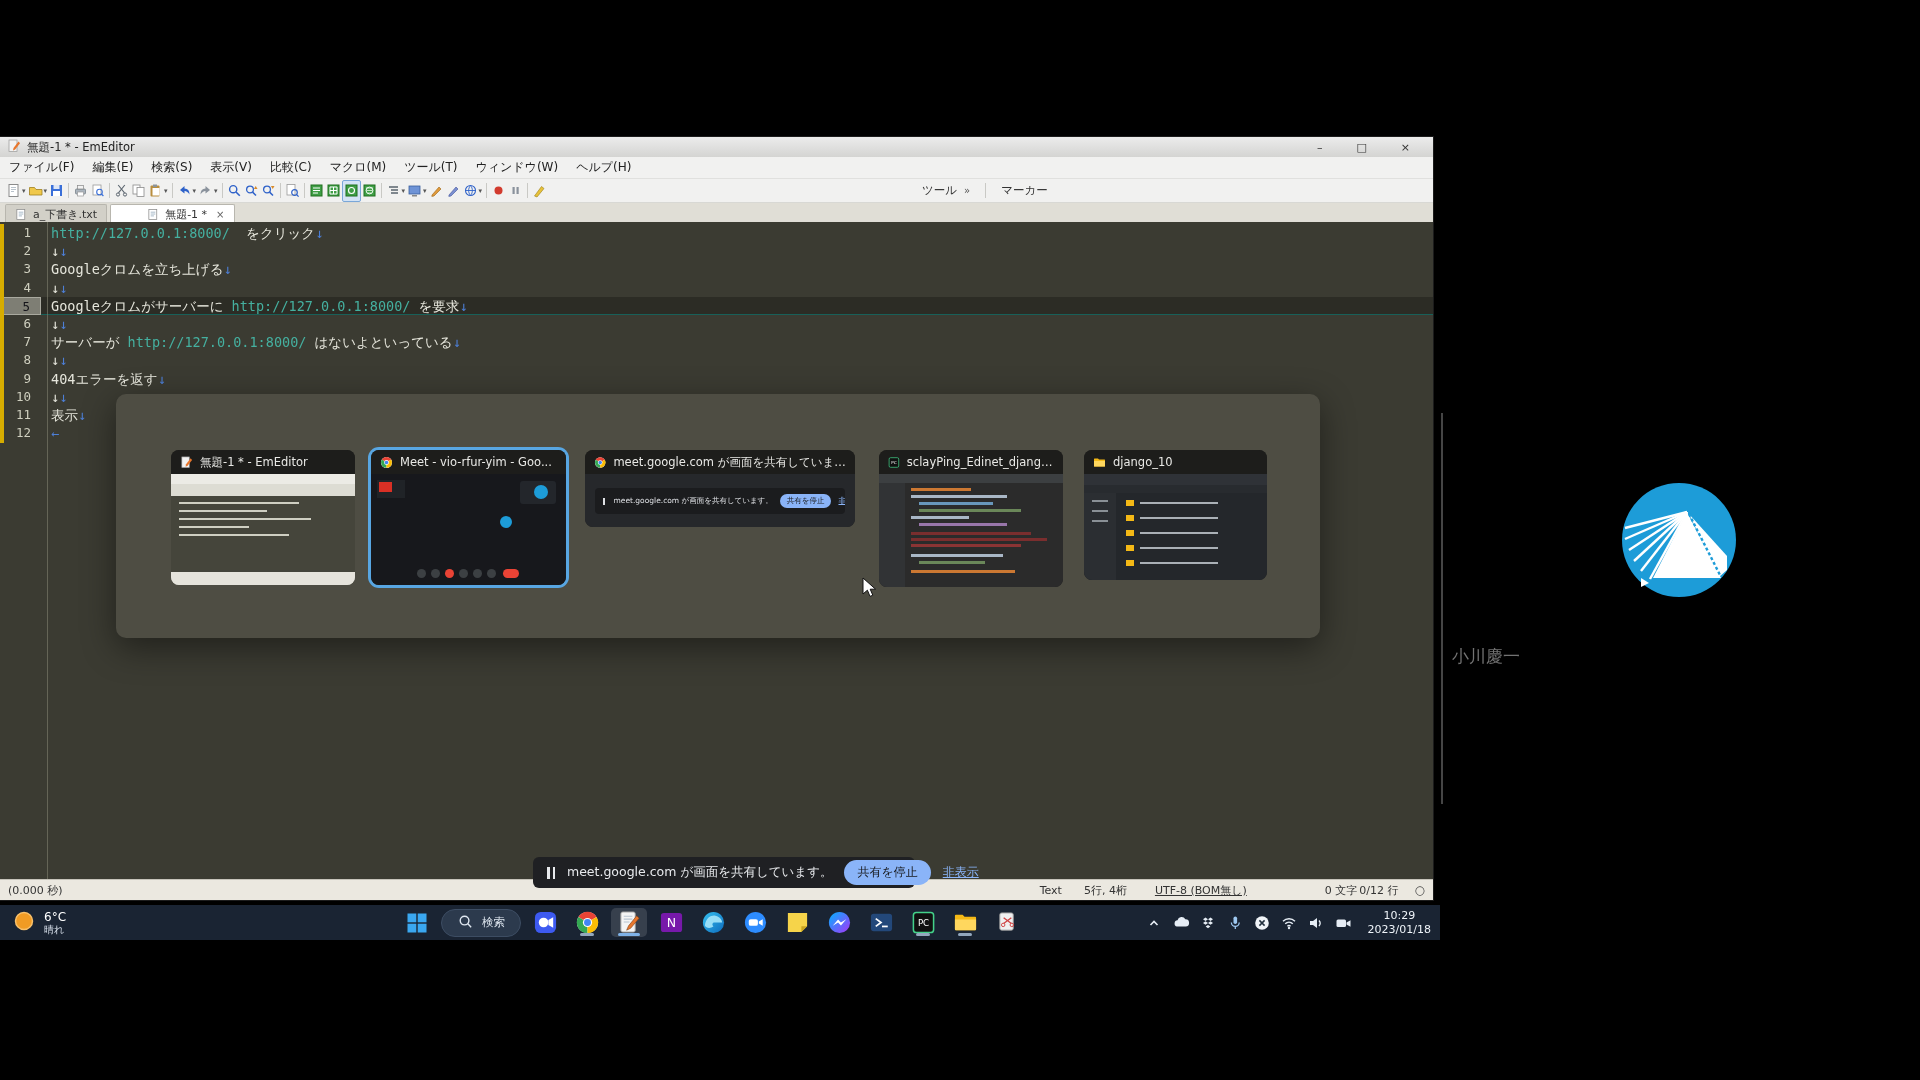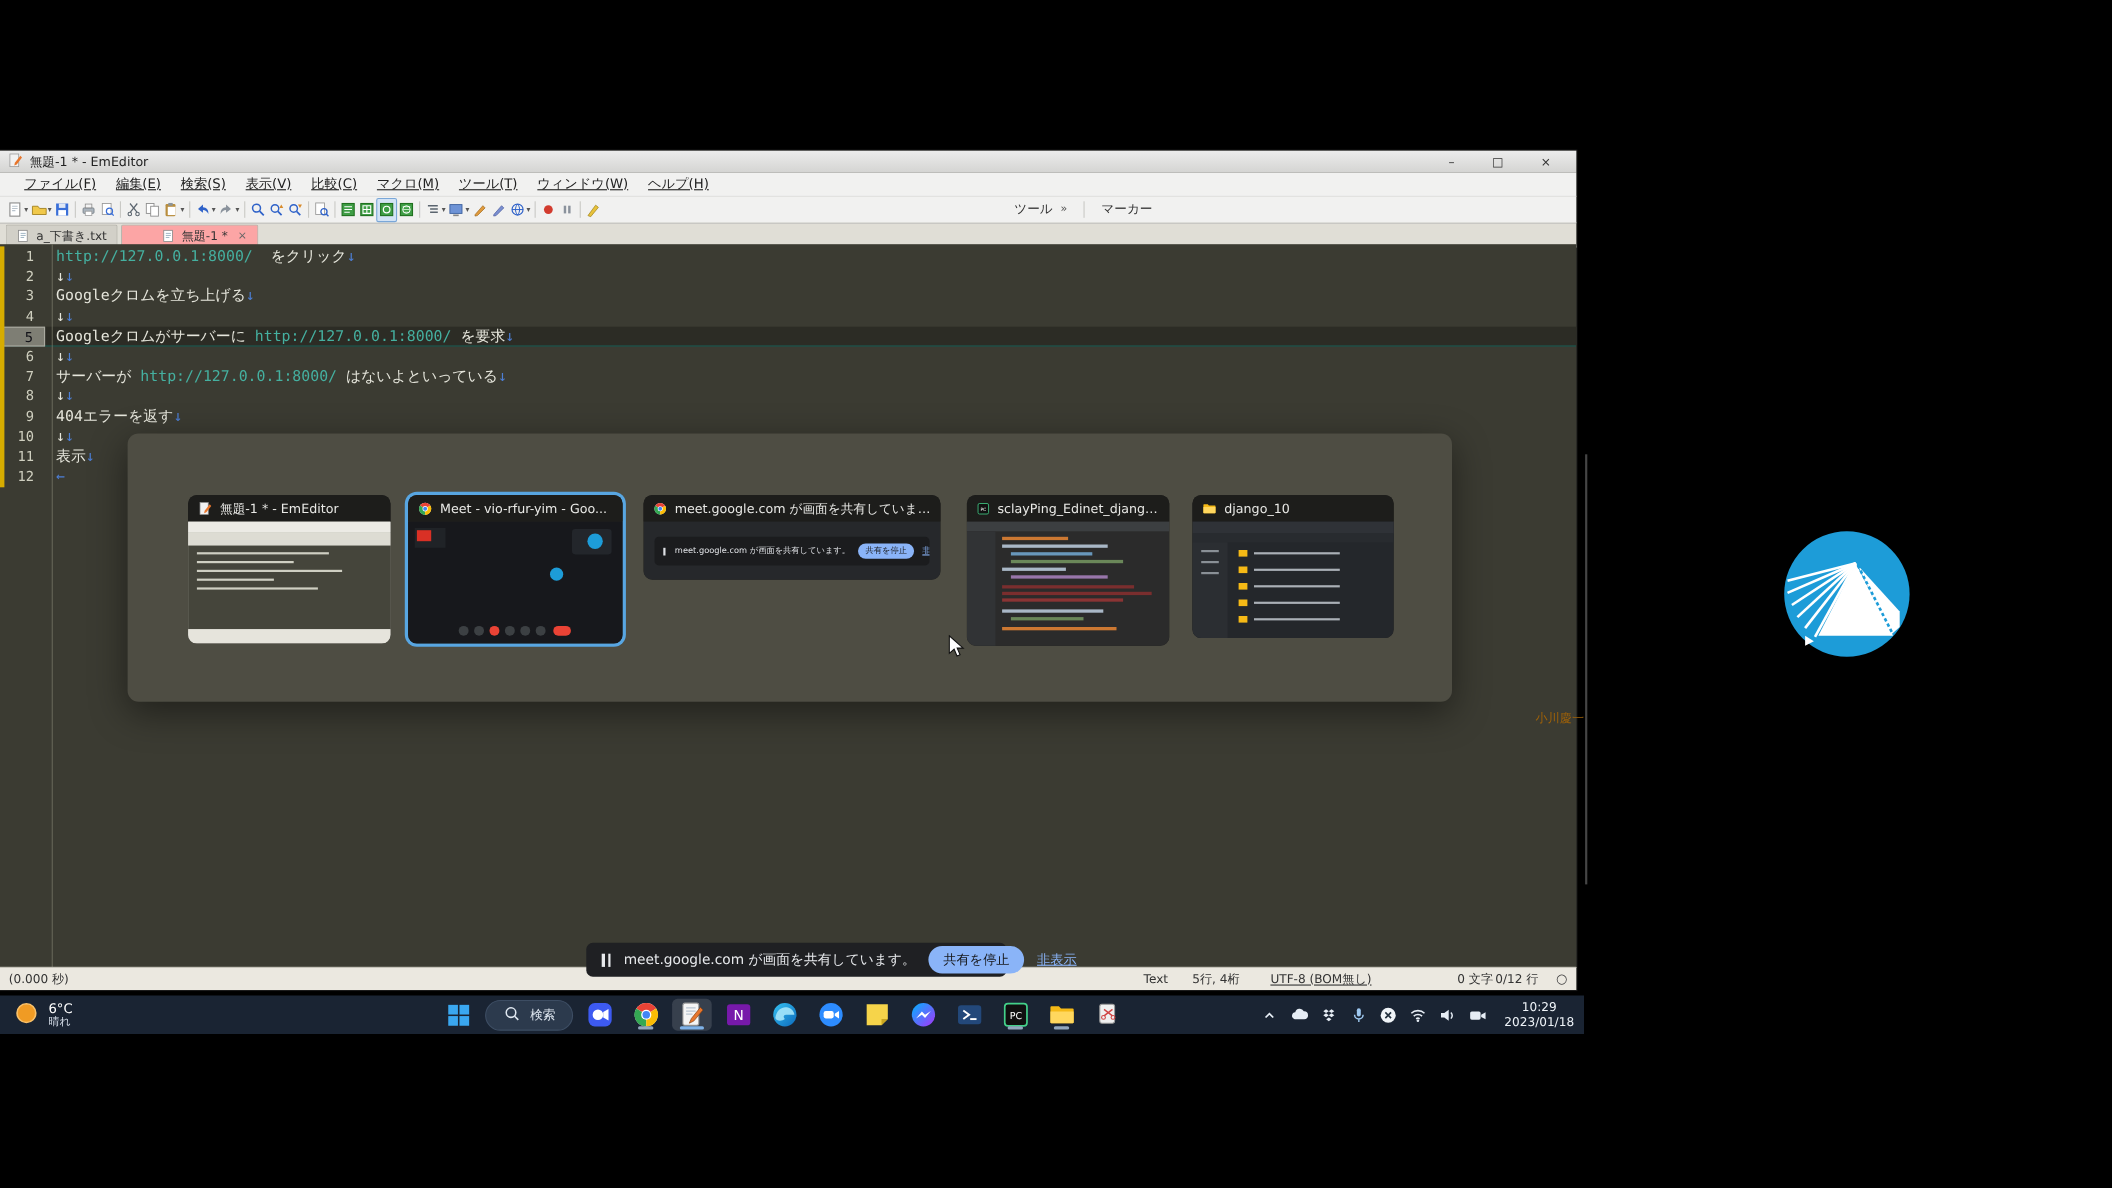--- a/index.html
+++ b/index.html
@@ -3,33 +3,33 @@
 <meta charset="utf-8">
 <style>
   html,body{margin:0;padding:0;background:#000;}
   body{width:1920px;height:1080px;position:relative;overflow:hidden;font-family:"DejaVu Sans",sans-serif;-webkit-font-smoothing:antialiased;}
   
   #screen{position:absolute;left:0;top:0;width:1440px;height:1080px;background:#000;}
   #emwin{position:absolute;left:0;top:137px;width:1433px;height:763px;background:#3b3b32;box-shadow:0 0 0 1px #1c1c1c;}
   .titlebar{height:20px;background:linear-gradient(#ececec,#d4d4d2);display:flex;align-items:center;gap:6px;padding:0 7px;font-size:11.5px;color:#222;}
   .win-btns{margin-left:auto;display:flex;gap:34px;padding-right:16px;color:#333;font-size:11px;}
   .win-btns span{cursor:default;}
-  .menubar{height:21px;background:#f1f1f0;display:flex;align-items:center;padding-left:13px;font-size:12px;color:#222;border-bottom:1px solid #e0e0de;text-decoration:underline;}
+  .menubar{height:21px;background:#f1f1f0;display:flex;align-items:center;padding-left:0;font-size:12px;color:#222;border-bottom:1px solid #e0e0de;}
   .menu-item{padding:2px 9px;}
   .toolbar{height:23px;background:#f1f1f0;display:flex;align-items:center;padding-left:5px;border-bottom:1px solid #d8d8d4;position:relative;}
   .tbi{display:flex;align-items:center;height:20px;padding:0 1px;}
   .tbi.toggled{background:#d3e3f5;border:1px solid #7aa7d8;border-radius:2px;}
   .tbi .dd{font-size:7px;color:#555;margin-left:1px;}
   .tsep{width:1px;height:15px;background:#c9c9c5;margin:0 3px;}
   .tb-right{position:absolute;left:922px;top:0;height:23px;display:flex;align-items:center;gap:7px;font-size:11.5px;color:#333;}
   .tb-right .tsep{margin:0 8px;}
   .tb-right .chev{font-size:10px;color:#555;}
   .tabbar{height:21px;background:#e0ded6;display:flex;align-items:flex-end;padding-left:5px;gap:3px;border-bottom:1px solid #c9c7bf;}
   .tab{display:flex;align-items:center;gap:5px;height:19px;padding:0 9px;background:#d2d0c8;border:1px solid #b8b6ae;border-bottom:none;font-size:11px;color:#333;border-radius:2px 2px 0 0;white-space:nowrap;}
-  .tab.active{background:#fca5a5;padding-left:36px;}
+  .tab.active{background:#ffffff;padding-left:36px;}
   .tab .close{color:#666;font-size:10px;margin-left:4px;}
   
   #editor{position:absolute;left:0;right:0;top:85px;bottom:20px;background:#3b3b32;font-family:"DejaVu Sans Mono",monospace;font-size:13.5px;color:#e6e6dc;overflow:hidden;padding-top:2px;}
   .mod-strip{position:absolute;left:0;top:2px;width:4px;height:219px;background:#d6ac00;}
   .gutter-rail{position:absolute;left:47px;top:0;bottom:0;width:1px;background:#7c7c6c;opacity:.65;}
   .ed-line{display:flex;height:18.2px;line-height:18.2px;}
   .ed-line.current{background:#2c2c25;box-shadow:inset 0 -1px 0 #186059;}
   .gutter{width:41px;text-align:right;padding-right:10px;color:#cfcfbf;font-size:12.5px;flex:none;box-sizing:border-box;}
   .gutter.cur{background:#7e7e74;color:#14141a;border:1px solid #a9a99f;}
   .ed-text{padding-left:10px;white-space:pre;}
@@ -69,21 +69,21 @@
   .start,.app{width:36px;height:29px;display:flex;align-items:center;justify-content:center;position:relative;border-radius:5px;}
   .search-pill{height:26px;background:#2c3a4d;border:1px solid #3d4d63;border-radius:14px;display:flex;align-items:center;gap:8px;padding:0 15px;color:#dfe7f0;font-size:11.5px;}
   .app.active{background:rgba(255,255,255,.13);}
   .runbar{position:absolute;bottom:1px;left:50%;transform:translateX(-50%);width:14px;height:3px;border-radius:2px;background:#93a7bd;}
   .app.active .runbar{width:22px;background:#7fb2e8;}
   .tray{position:absolute;right:88px;top:3px;display:flex;align-items:center;gap:9px;height:29px;}
   .tray .ticon{display:flex;align-items:center;justify-content:center;}
   .clock{position:absolute;right:9px;top:4px;text-align:center;color:#eef3f8;font-size:11px;line-height:13.5px;white-space:nowrap;}
   
   #separator{position:absolute;left:1441px;top:413px;width:2px;height:391px;background:#9a9a9a;opacity:.45;}
-  #participant-name{position:absolute;left:1396px;top:645px;font-size:11px;color:#a16207;}
+  #participant-name{position:absolute;left:1452px;top:645px;font-size:17px;color:#737373;}
   #avatar{position:absolute;left:1619px;top:480px;}
   #cursor{position:absolute;left:862px;top:577px;}
 </style>
 </head>
 <body>
 
 <div id="screen">
 
   <div id="emwin">
     <div class="titlebar">

